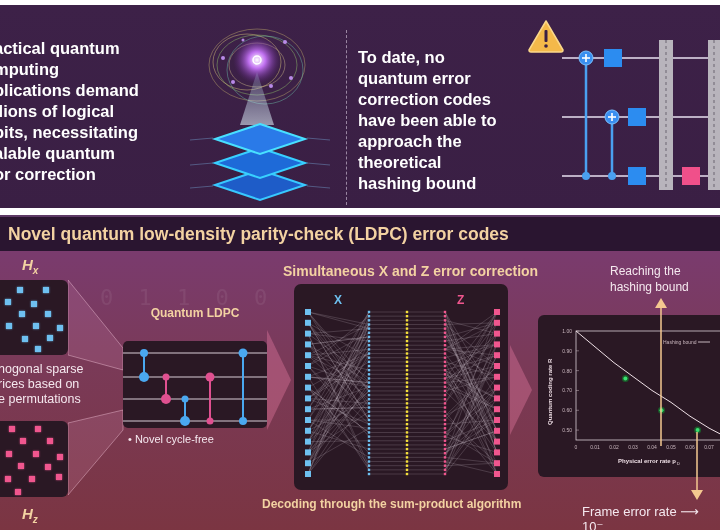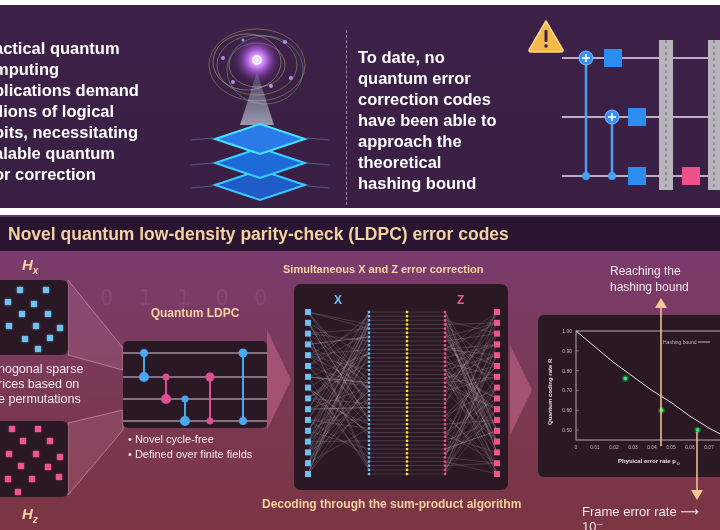--- a/index.html
+++ b/index.html
@@ -64,21 +64,21 @@
     position: absolute; left: 128px; top: 432px; color: #f5e8ef; font-size: 11px; line-height: 15px;
   }
   .graph-box {
     position: absolute; left: 294px; top: 284px; width: 214px; height: 206px;
     background: #2a1824; border-radius: 7px;
   }
   .decode-text {
     position: absolute; left: 262px; top: 497px; color: #f3d2a2; font-weight: bold; font-size: 12px;
   }
   .sim-text {
-    position: absolute; left: 283px; top: 263px; color: #f3d2a2; font-weight: bold; font-size: 11px;
+    position: absolute; left: 283px; top: 263px; color: #f3d2a2; font-weight: bold; font-size: 14px;
   }
   .chart-box {
     position: absolute; left: 538px; top: 315px; width: 190px; height: 162px;
     background: #2a1824; border-radius: 6px;
   }
   .reach-text {
     position: absolute; left: 610px; top: 263px; color: #f5e8ef; font-size: 12px; line-height: 16px; text-align: left; width: 90px;
   }
   .fer-text {
     position: absolute; left: 582px; top: 504px; color: #f5e8ef; font-size: 13px;
@@ -280,21 +280,20 @@
     <g fill="#e05090">
         <circle cx="43" cy="36" r="3.5"></circle>
         <circle cx="43" cy="58" r="5"></circle>
         <circle cx="87" cy="36" r="4.5"></circle>
         <circle cx="87" cy="80" r="3.5"></circle>
       </g>
   </svg>
 </div>
 <div class="bullets">
   <div>• <span>Novel cycle-free</span></div>
-  <div>• <span>Defined over finite fields</span></div>
 </div>
 <svg style="position:absolute;left:267px;top:330px;" width="26" height="100">
   <polygon points="0,0 24,50 0,100" fill="rgba(240,130,170,0.35)"></polygon>
 </svg>
 
 <div class="sim-text">Simultaneous X and Z error correction</div>
 <div class="graph-box">
   <svg width="214" height="206" viewBox="0 0 214 206" id="tanner">
       <g stroke="rgba(235,225,235,0.35)" stroke-width="0.5">
         <line x1="14" y1="28" x2="75" y2="106.92307692307692"></line>

